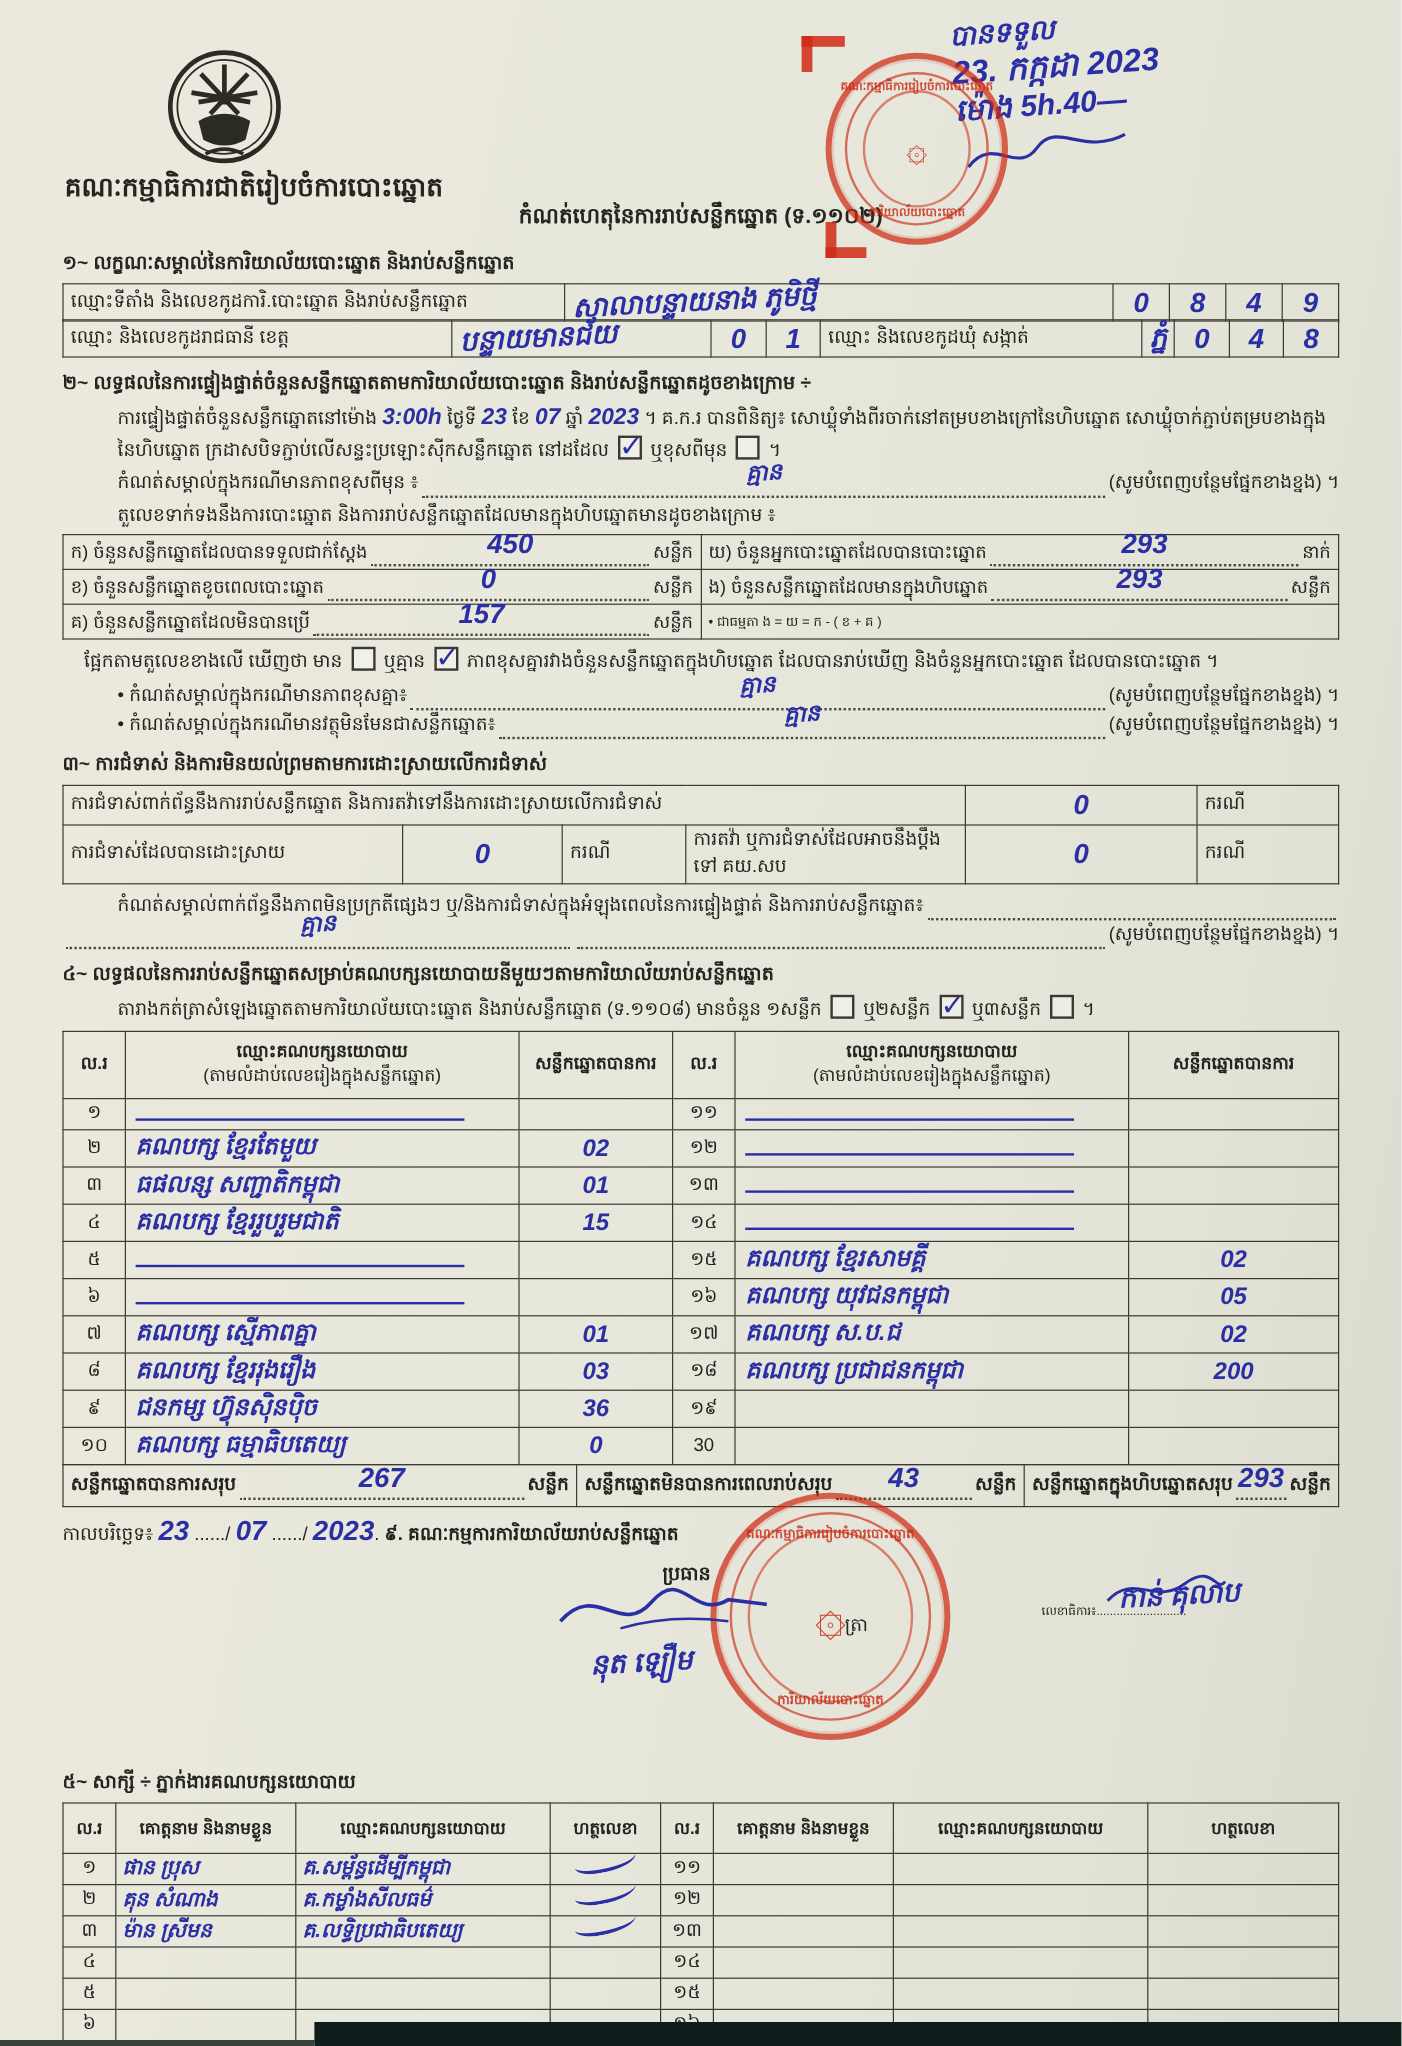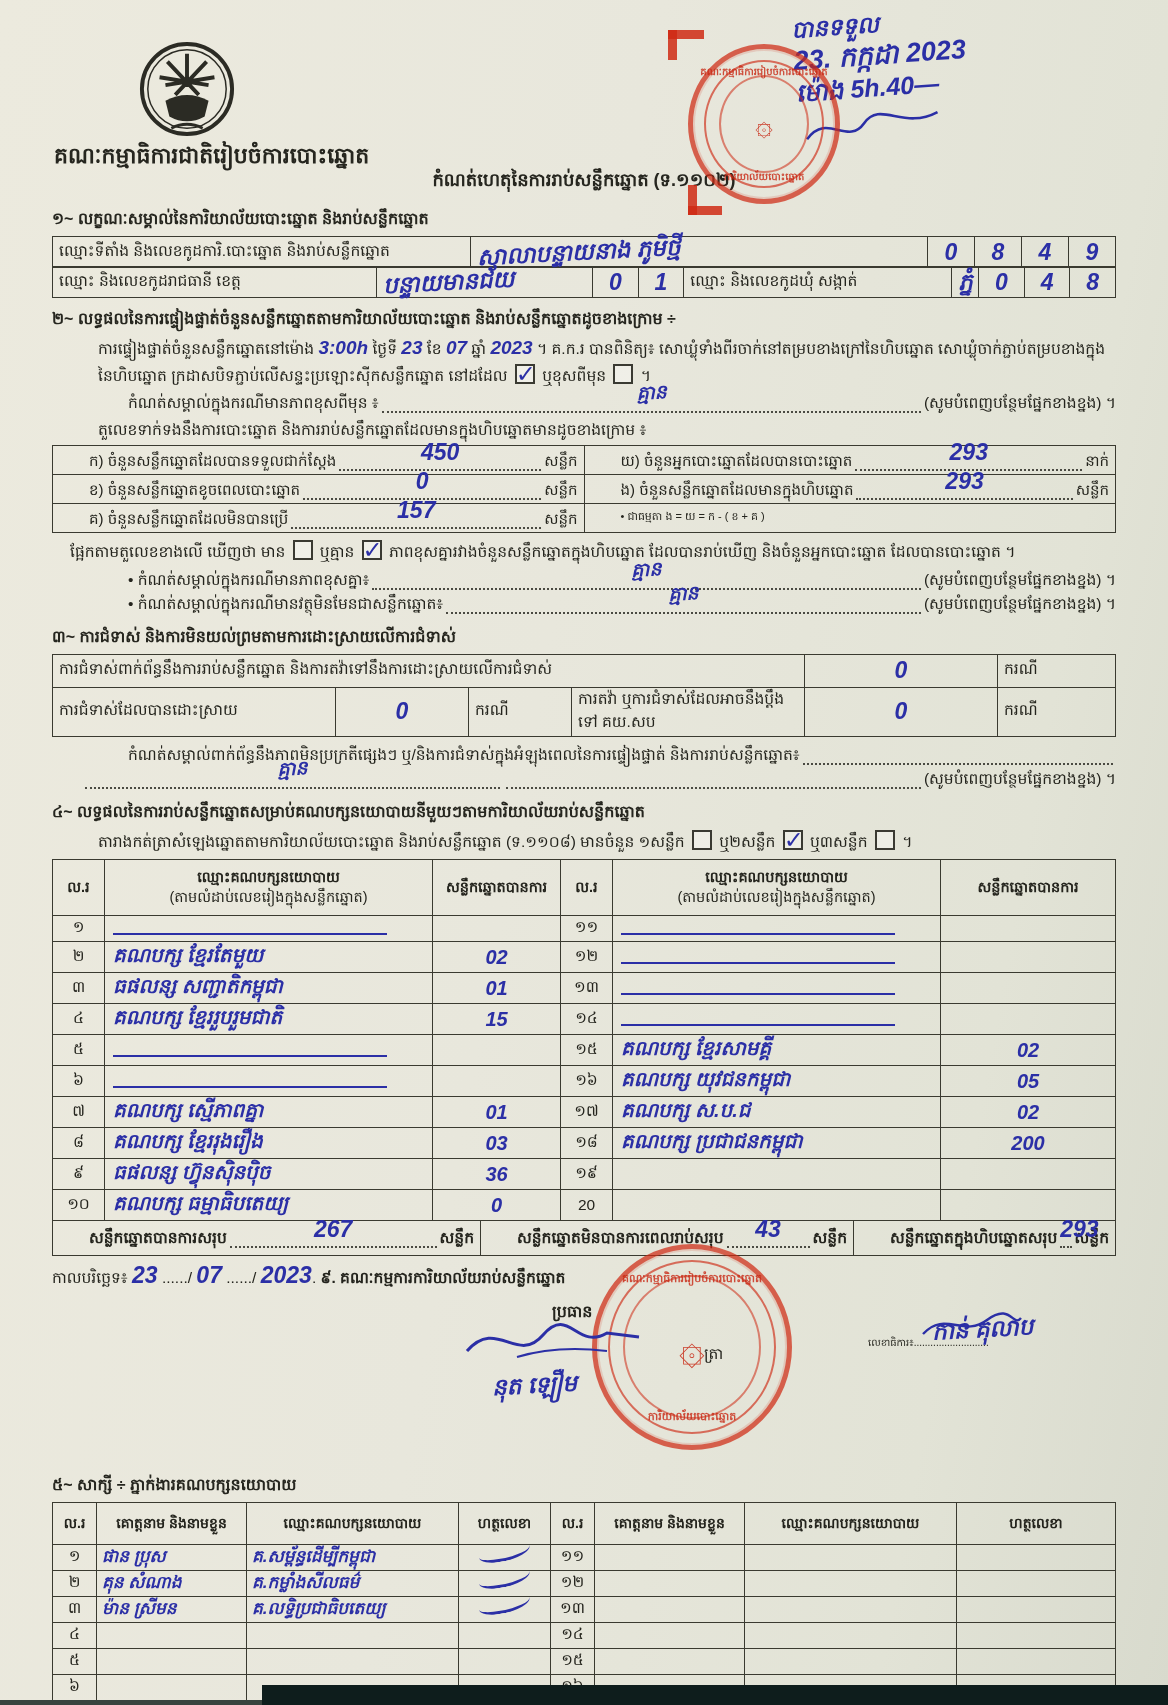--- a/index.html
+++ b/index.html
@@ -23,21 +23,21 @@
   .stamp{position:absolute;border-radius:50%;border:5px solid rgba(206,42,20,.72);
          box-shadow:0 0 0 2px rgba(206,42,20,.15) inset;}
   .stamp .ring{position:absolute;inset:11px;border:2px solid rgba(206,42,20,.65);border-radius:50%;}
   .stamp .ring2{position:absolute;inset:26px;border:2px solid rgba(206,42,20,.55);border-radius:50%;}
   .stamp .st-txt{position:absolute;width:100%;text-align:center;color:rgba(200,38,18,.8);
                  font-size:10px;font-weight:700;left:0;}
   .stamp .st-core{position:absolute;left:50%;top:50%;transform:translate(-50%,-50%);
                   color:rgba(200,38,18,.85);font-size:30px;}
   .cropmark{position:absolute;background:#cf2a14;opacity:.85;}
   
-  .leader{display:flex;align-items:flex-start;font-size:15.5px;line-height:1.55;margin-left:30px;}
+  .leader{display:flex;align-items:flex-end;font-size:15.5px;line-height:1.55;}
   .leader .lbl{white-space:nowrap;}
   .leader .dots{flex:1;border-bottom:2px dotted #4a4a42;text-align:center;margin:0 3px;
                 height:20px;position:relative;}
   .leader .dots .val{position:absolute;left:0;right:0;top:-8px;}
   .leader .unit{white-space:nowrap;}
   
   .cb{display:inline-block;width:16px;height:16px;border:2px solid #3a3a32;vertical-align:-3px;
       position:relative;background:rgba(255,255,255,.35);margin:0 3px;}
   .cb .tick{position:absolute;left:-1px;top:-12px;color:#2b2fa6;font-size:24px;font-weight:700;font-style:normal;}
   
@@ -393,32 +393,32 @@
           <td class="num-c">៨</td>
           <td class="hw hwcell">គណបក្ស ខ្មែររុងរឿង</td>
           <td class="hw votes-c">03</td>
           <td class="num-c">១៨</td>
           <td class="hw hwcell">គណបក្ស ប្រជាជនកម្ពុជា</td>
           <td class="hw votes-c">200</td>
         </tr>
 
         <tr>
           <td class="num-c">៩</td>
-          <td class="hw hwcell">ធផលន្ស ហ៊្វុនស៊ិនប៉ិច</td>
+          <td class="hw hwcell">ជនកម្ស ហ៊្វុនស៊ិនប៉ិច</td>
           <td class="hw votes-c">36</td>
           <td class="num-c">១៩</td>
           <td class="hw hwcell"></td>
           <td class="hw votes-c"></td>
         </tr>
 
         <tr>
           <td class="num-c">១០</td>
           <td class="hw hwcell">គណបក្ស ធម្មាធិបតេយ្យ</td>
           <td class="hw votes-c">0</td>
-          <td class="num-c">20</td>
+          <td class="num-c">30</td>
           <td class="hw hwcell"></td>
           <td class="hw votes-c"></td>
         </tr>
       </tbody>
   </table>
 
   <table class="totals" style="margin-top:-1.6px">
     <tbody>
         <tr>
       <td style="width:415px">

